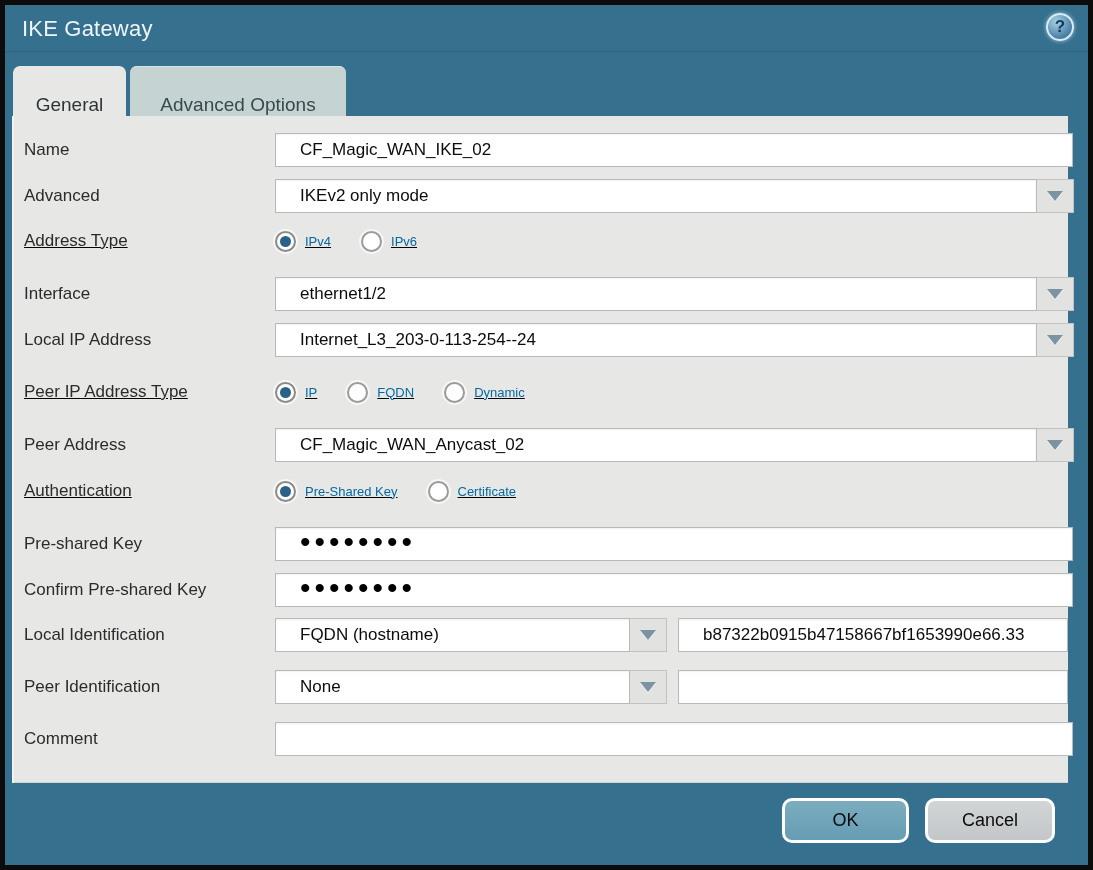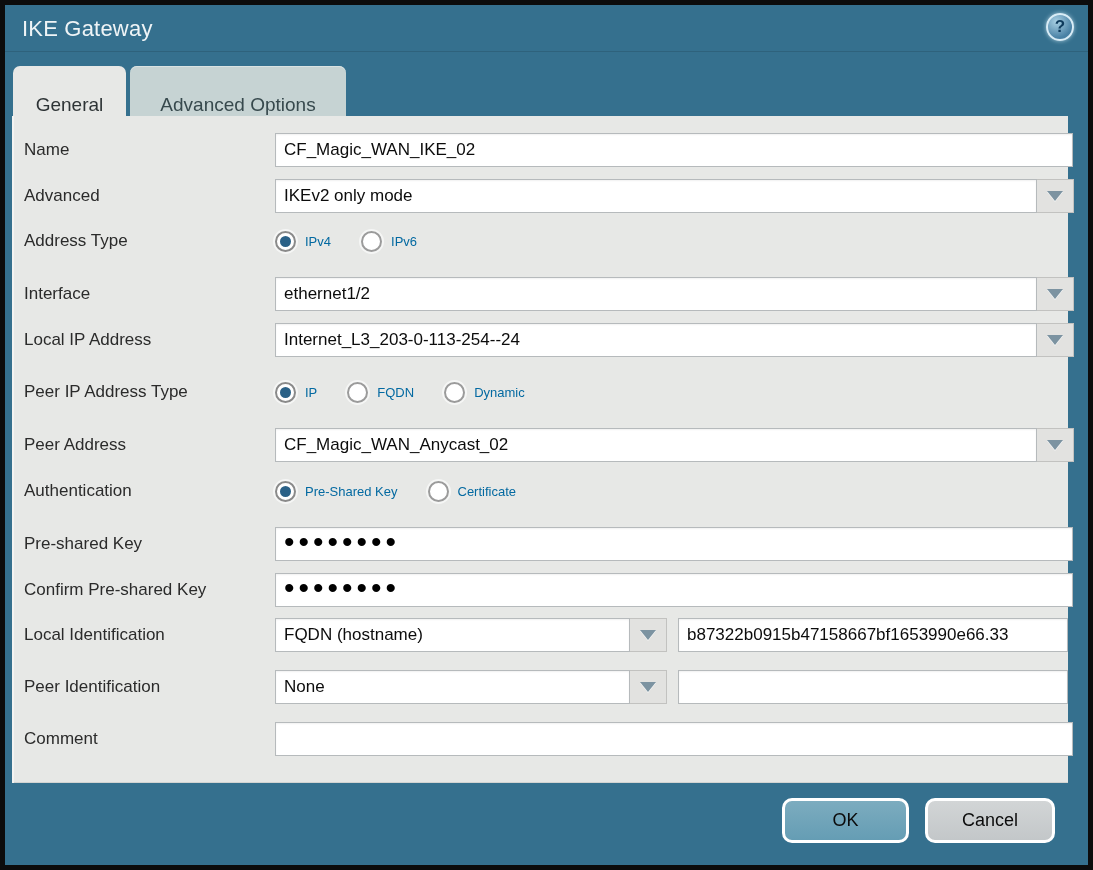--- a/index.html
+++ b/index.html
@@ -36,28 +36,28 @@
   .tab.inactive { left:125px; width:216px; background:#c6d3d3; color:#37494d; z-index:1;
                   box-shadow:inset 0 1px 0 #d9e2e2; }
 
   
   .panel {
     position:absolute; left:7px; top:111px; width:1056px; height:667px;
     background:#e7e8e6; z-index:2;
     box-shadow:inset 2px 0 0 #f3f3f1, inset 0 -1px 0 #d2d4d2;
   }
   .row { position:absolute; left:12px; display:flex; align-items:center; height:34px; }
-  .row.radio-row { height:26px; }
+  .row.radio-row { height:26px;text-decoration:underline; }
   .lbl {
     width:241px; text-align:left; margin-right:10px;
     font-size:17px; color:#2b2b2b; white-space:nowrap; flex:none;
   }
   .txt {
     background:#fff; border:1px solid #b6babc; height:34px;
-    display:flex; align-items:center; padding:0 8px;
+    display:flex; align-items:center; padding:0 24px;
     font-size:17px; color:#0c0c0c; white-space:nowrap; overflow:hidden;
     box-shadow:inset 0 1px 2px rgba(0,0,0,0.06); flex:none;
   }
   .txt.full { width:798px; }
   .combo { display:flex; flex:none; }
   .combo .txt { width:762px; }
   .combo.small .txt { width:355px; }
   .ddbtn {
     width:37px; height:34px; background:#e2e2e0; border:1px solid #c2c2c0; border-left:none;
     display:flex; align-items:center; justify-content:center; cursor:pointer; flex:none;

